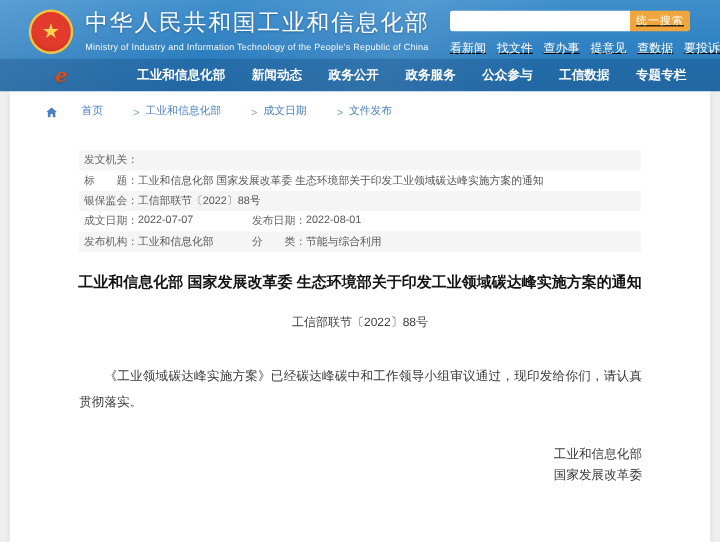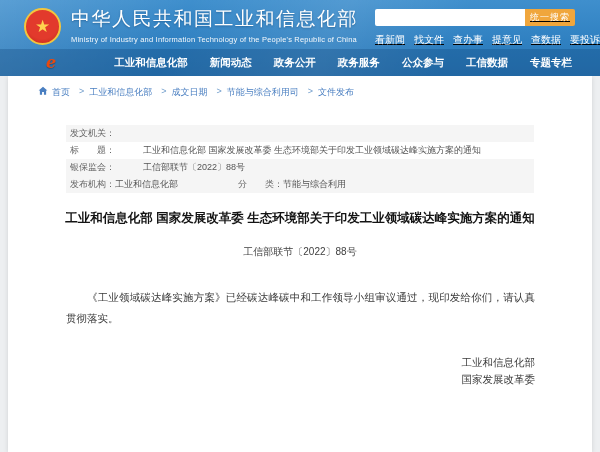--- a/index.html
+++ b/index.html
@@ -60,26 +60,26 @@
   
   .page {
     background: #fff; margin: 0 8px; height: 376px; overflow: hidden;
     box-shadow: 0 1px 5px rgba(0,0,0,.12);
   }
 
   .breadcrumb {
     display: flex; align-items: center; gap: 5px;
     padding: 10px 0 0 30px; font-size: 9px; color: #4a7fc1;
   }
-  .breadcrumb a { color: #4a7fc1; text-decoration: none; display: flex; align-items: flex-start; gap: 4px; }
+  .breadcrumb a { color: #4a7fc1; text-decoration: none; display: flex; align-items: flex-end; gap: 20px; }
   .crumb { white-space: nowrap; }
   .crumb:not(.last)::after { content: ">"; color: #6f9ccb; margin-left: 5px; }
 
   .meta-table { margin: 26px 58px 0; font-size: 9px; color: #555; }
-  .meta-row { display: flex; align-items: center; min-height: 17px; padding: 0 4px; gap: 28px; }
+  .meta-row { display: flex; align-items: center; min-height: 17px; padding: 0 4px; }
   .meta-row.gray { background: #f5f5f5; }
   .meta-label { color: #666; white-space: pre; flex: none; }
   .meta-value { color: #555; white-space: nowrap; overflow: hidden; }
   .pair1 { display: flex; width: 140px; flex: none; }
   .pair2 { display: flex; }
 
   .doc-title {
     margin: 16px 40px 0; text-align: center;
     font-size: 12.5px; font-weight: bold; color: #141414; line-height: 1.45;
   }
@@ -142,35 +142,44 @@
 
   <div class="breadcrumb">
     <a href="#" class="crumb">
       <svg width="10" height="10" viewBox="0 0 16 16" fill="#4a7fc1">
           <path d="M8 1 L15 7 H13 V14 H9.5 V9.5 H6.5 V14 H3 V7 H1 Z"></path>
         </svg>
       <span>首页</span>
     </a>
     <a href="#" class="crumb">工业和信息化部</a>
     <a href="#" class="crumb">成文日期</a>
-    <a href="#" class="crumb">节能与综合利用司</a>
     <span class="crumb last">文件发布</span>
   </div>
 
   <div class="meta-table">
     <div class="meta-row gray">
       <span class="meta-label">发文机关：</span>
     </div>
     <div class="meta-row">
       <span class="meta-label">标　　题：</span>
       <span class="meta-value">工业和信息化部 国家发展改革委 生态环境部关于印发工业领域碳达峰实施方案的通知</span>
     </div>
     <div class="meta-row gray">
       <span class="meta-label">银保监会：</span>
       <span class="meta-value">工信部联节〔2022〕88号</span>
+    </div>
+    <div class="meta-row">
+      <span class="pair1">
+        <span class="meta-label">成文日期：</span>
+        <span class="meta-value">2022-07-07</span>
+      </span>
+      <span class="pair2">
+        <span class="meta-label">发布日期：</span>
+        <span class="meta-value">2022-08-01</span>
+      </span>
     </div>
     <div class="meta-row gray">
       <span class="pair1">
         <span class="meta-label">发布机构：</span>
         <span class="meta-value">工业和信息化部</span>
       </span>
       <span class="pair2">
         <span class="meta-label">分　　类：</span>
         <span class="meta-value">节能与综合利用</span>
       </span>

